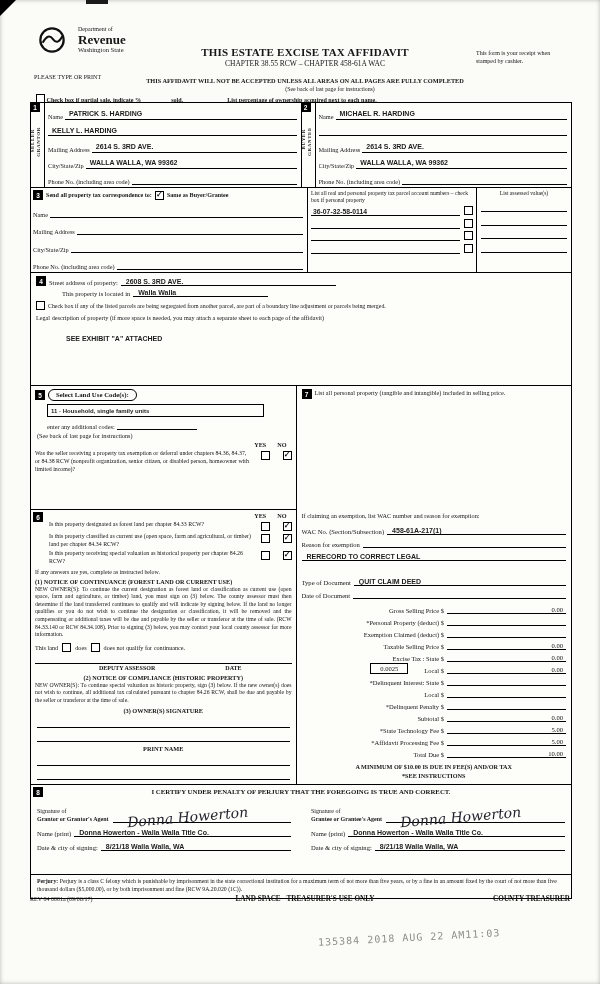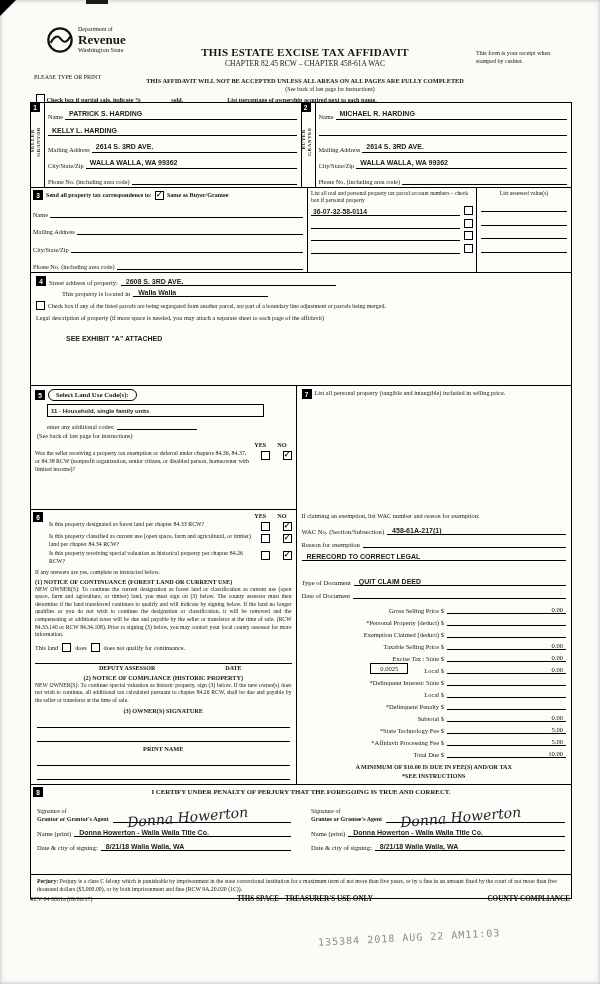--- a/index.html
+++ b/index.html
@@ -5,21 +5,21 @@
   html,body{margin:0;padding:0;}
   body{width:600px;height:984px;background:#90908b;font-family:"Liberation Serif",serif;color:#161616;}
   .sheet{position:relative;width:600px;height:984px;background:#fbfbf7;overflow:hidden;box-shadow:inset 0 0 4px #b5b5b0;}
   .corner{position:absolute;top:0;left:0;width:0;height:0;border-top:16px solid #000;border-right:16px solid transparent;}
   .edgemark{position:absolute;top:0;left:86px;width:22px;height:4px;background:#1a1a1a;}
   .b{font-weight:bold;}
   .typed{font-family:"Liberation Sans",sans-serif;font-weight:bold;color:#1c1c1c;}
 
   
   .hdr{position:absolute;left:30px;top:24px;width:540px;height:78px;}
-  .logo{position:absolute;left:16px;top:2px;display:flex;gap:4px;align-items:center;}
+  .logo{position:absolute;left:8px;top:2px;display:flex;gap:12px;align-items:center;}
   .logo-txt .l1{font-size:6px;line-height:1.1;}
   .logo-txt .l2{font-size:13px;font-weight:bold;line-height:1;}
   .logo-txt .l3{font-size:6.5px;line-height:1.2;}
   .titleblk{position:absolute;left:120px;top:22px;width:310px;text-align:center;}
   .title{font-size:11px;font-weight:bold;letter-spacing:.2px;}
   .chapters{font-size:7.5px;margin-top:1px;}
   .receipt{position:absolute;right:0;top:26px;width:94px;font-size:6px;line-height:1.3;}
   .ptp{position:absolute;left:4px;top:50px;font-size:6px;}
   .warn{position:absolute;left:70px;top:53px;width:410px;text-align:center;font-size:6.3px;font-weight:bold;}
   .seeback{position:absolute;left:150px;top:61.5px;width:300px;text-align:center;font-size:5.8px;}
@@ -154,21 +154,21 @@
         <path d="M5 18 Q 11 7 16 14 T 26 11" fill="none" stroke="#111" stroke-width="2.2"></path>
       </svg>
       <div class="logo-txt">
         <div class="l1">Department of</div>
         <div class="l2">Revenue</div>
         <div class="l3">Washington State</div>
       </div>
     </div>
     <div class="titleblk">
       <div class="title">THIS ESTATE EXCISE TAX AFFIDAVIT</div>
-      <div class="chapters">CHAPTER 82.45 RCW – CHAPTER 458-61A WAC</div>
+      <div class="chapters">CHAPTER 38.55 RCW – CHAPTER 458-61A WAC</div>
     </div>
     <div class="receipt">This form is your receipt when stamped by cashier.</div>
     <div class="ptp">PLEASE TYPE OR PRINT</div>
     <div class="warn">THIS AFFIDAVIT WILL NOT BE ACCEPTED UNLESS ALL AREAS ON ALL PAGES ARE FULLY COMPLETED</div>
     <div class="seeback">(See back of last page for instructions)</div>
     <div class="partials">
       <span class="cb"></span>&nbsp;
       <span>Check box if partial sale, indicate %</span>
       <span class="pctline"></span>
       <span>sold.</span>
@@ -533,18 +533,18 @@
     </div>
 
     <div class="r9">
       <span class="b">Perjury:</span>
       <span>Perjury is a class C felony which is punishable by imprisonment in the state correctional institution for a maximum term of not more than five years, or by a fine in an amount fixed by the court of not more than five thousand dollars ($5,000.00), or by both imprisonment and fine (RCW 9A.20.020 (1C)).</span>
     </div>
   </div>
 
   <div class="foot">
     <span class="rev">REV 84 0001a (09/06/17)</span>
-    <span class="tre">THIS SPACE - TREASURER'S USE ONLY</span>
-    <span class="cty">COUNTY COMPLIANCE</span>
+    <span class="tre">LAND SPACE - TREASURER'S USE ONLY</span>
+    <span class="cty">COUNTY TREASURER</span>
   </div>
 
   <div class="stamp">135384 2018 AUG 22  AM11:03</div>
 </div>
 
 </body></html>

